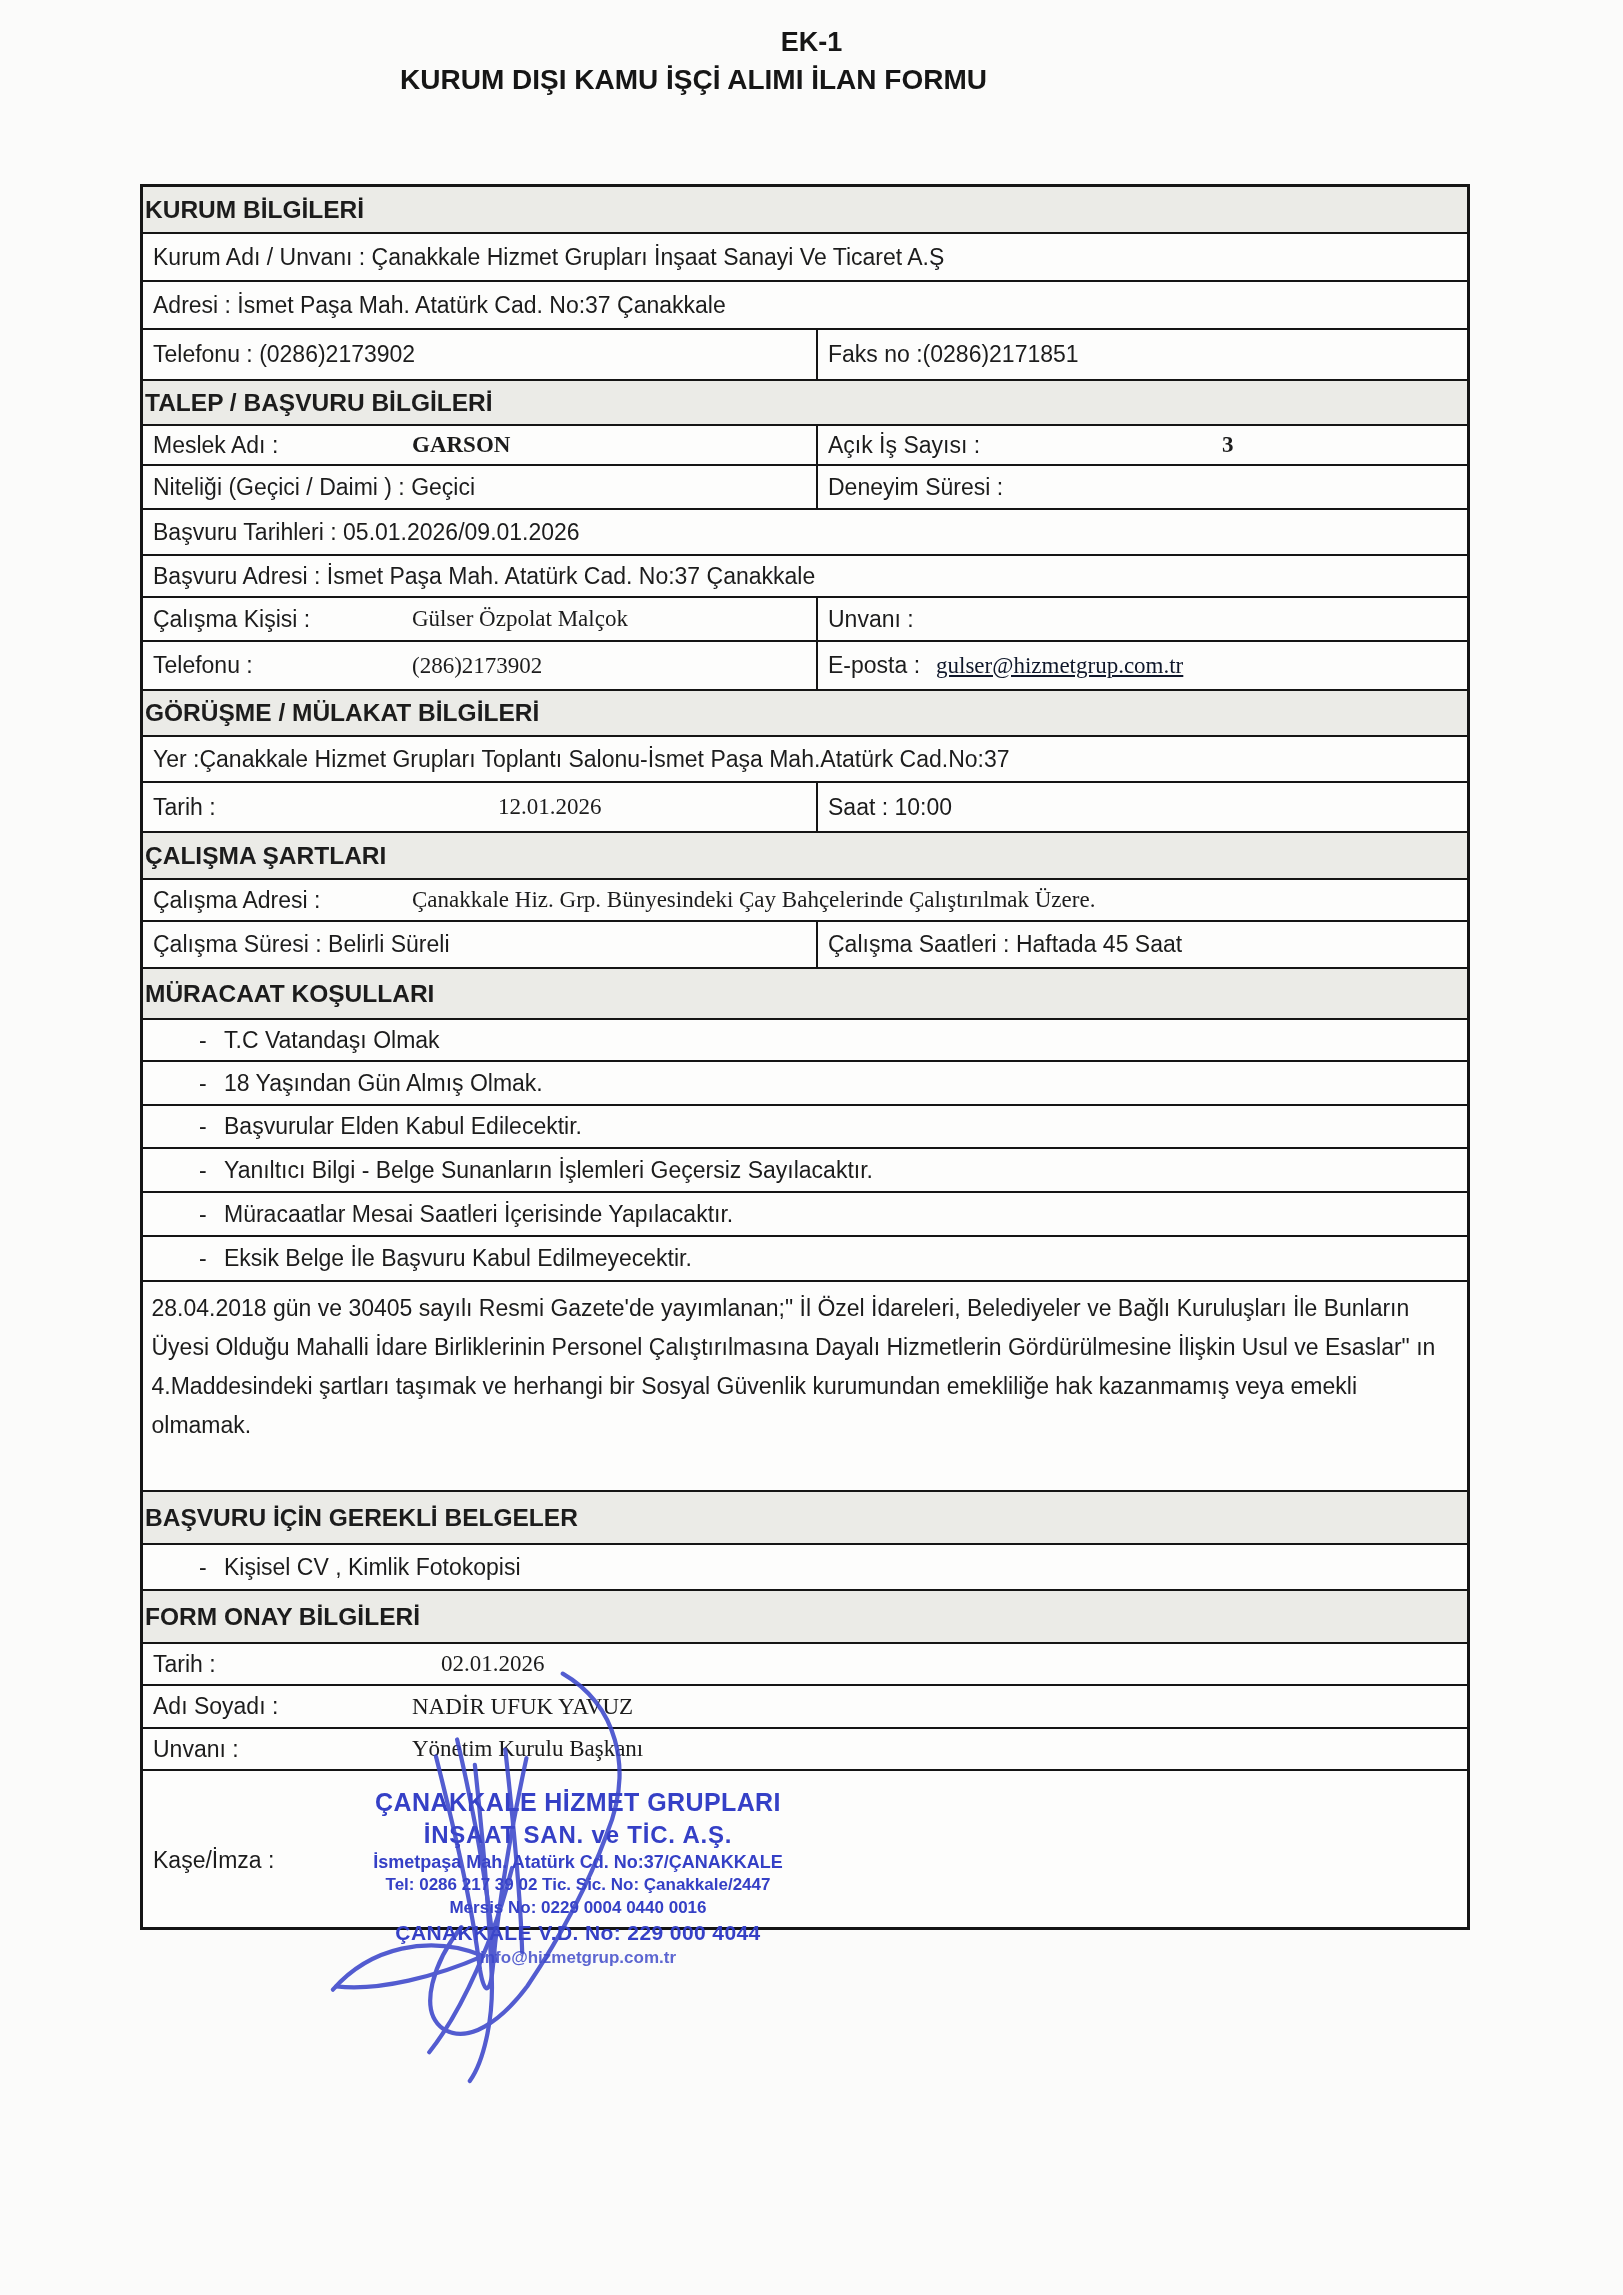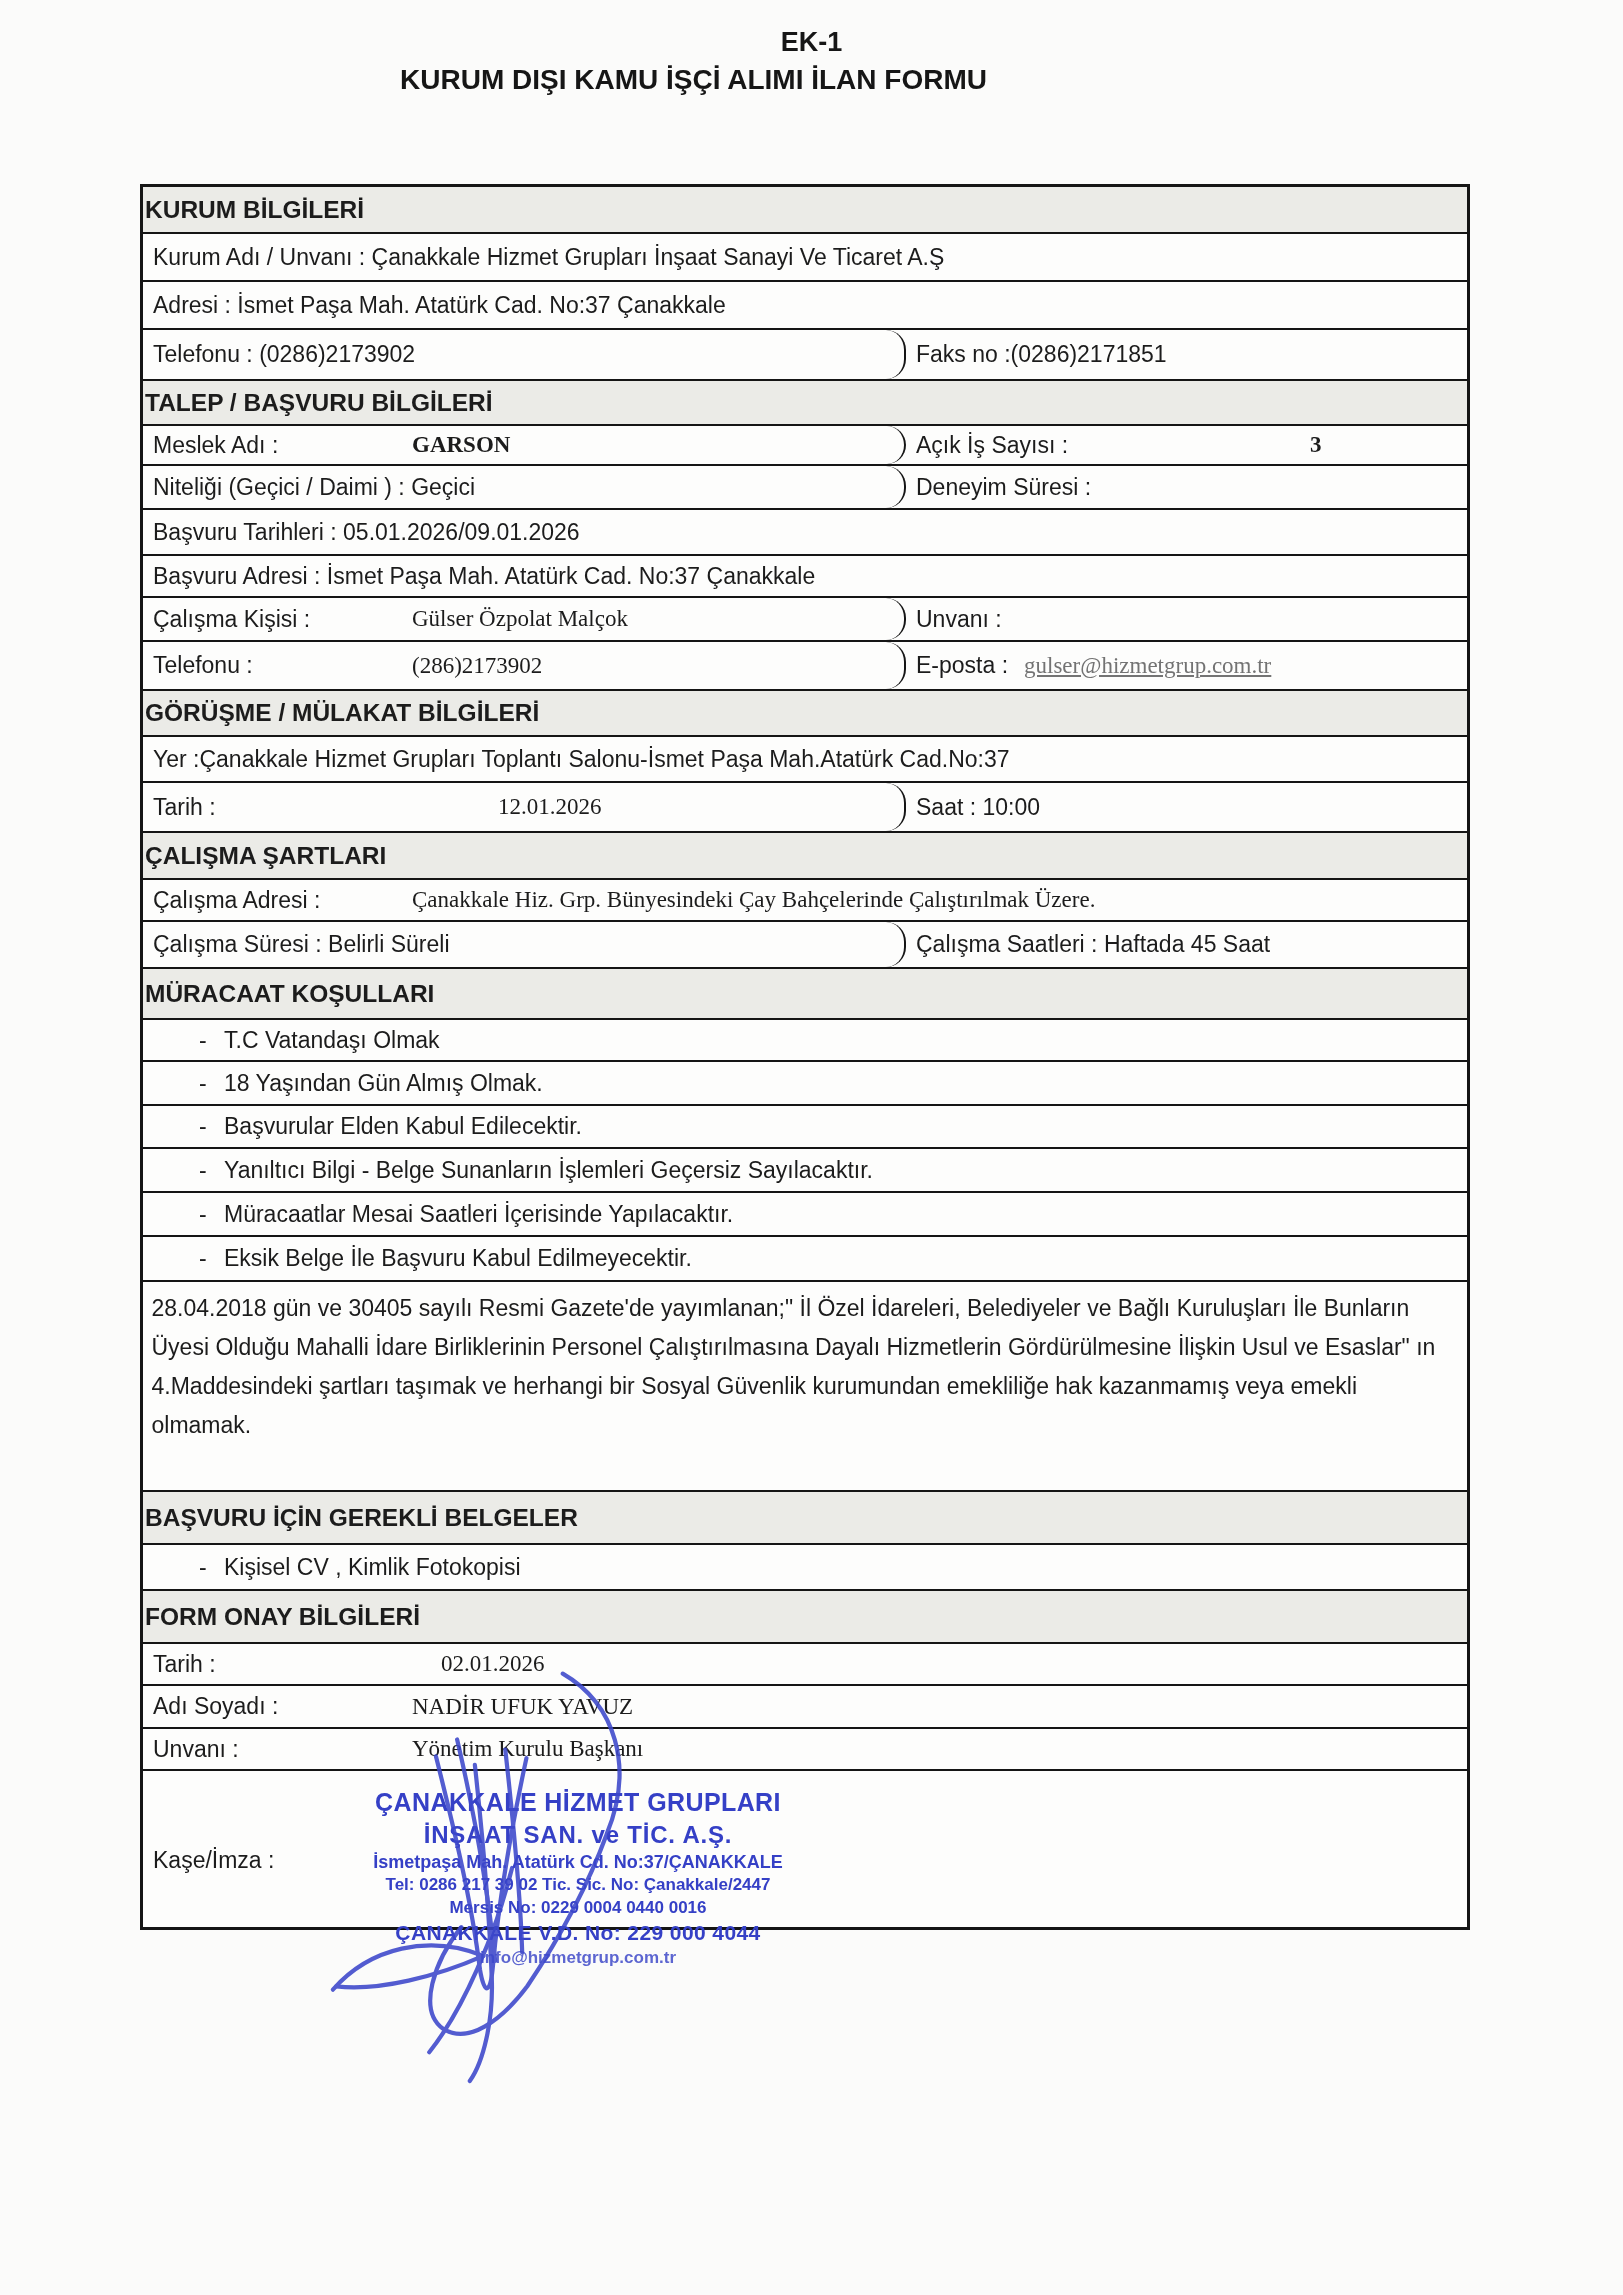--- a/index.html
+++ b/index.html
@@ -30,32 +30,32 @@
     font-size:23px;
     position:relative;
   }
   .tr:last-child{border-bottom:none;}
   .section-hd{
     background:#ebebe7;
     font-weight:bold;font-size:24.5px;
     padding-left:2px;
   }
   .cell{position:relative;display:flex;align-items:center;height:100%;box-sizing:border-box;padding-left:10px;}
-  .c-left{width:763px;border-right:2.5px solid #151515;flex:none;border-radius:20px;}
+  .c-left{width:675px;border-right:2.5px solid #151515;flex:none;}
   .c-right{flex:1;}
   .val{position:absolute;white-space:nowrap;font-family:Liberation Serif, serif;}
   .bold{font-weight:bold;}
   .bullet-row{padding-left:56px;}
   .bullet{display:inline-block;width:25px;flex:none;}
   .para{
     align-items:flex-start;
     padding:6.8px 12px 0 8.5px;
     line-height:39px;font-size:23px;
   }
-  .link{color:#737373;text-decoration:underline;text-align:right;}
+  .link{color:#0f172a;text-decoration:underline;text-align:right;}
   .top-align{align-items:center;padding-top:10px;}
   .stamp{
     position:absolute;left:337px;top:1786px;width:482px;
     text-align:center;color:#3540c6;z-index:5;
     line-height:1.32;
   }
   .st1{font-size:25px;font-weight:bold;letter-spacing:0.4px;}
   .st2{font-size:24px;font-weight:bold;letter-spacing:0.8px;}
   .st3{font-size:18px;font-weight:bold;}
   .st4{font-size:17px;font-weight:bold;}

